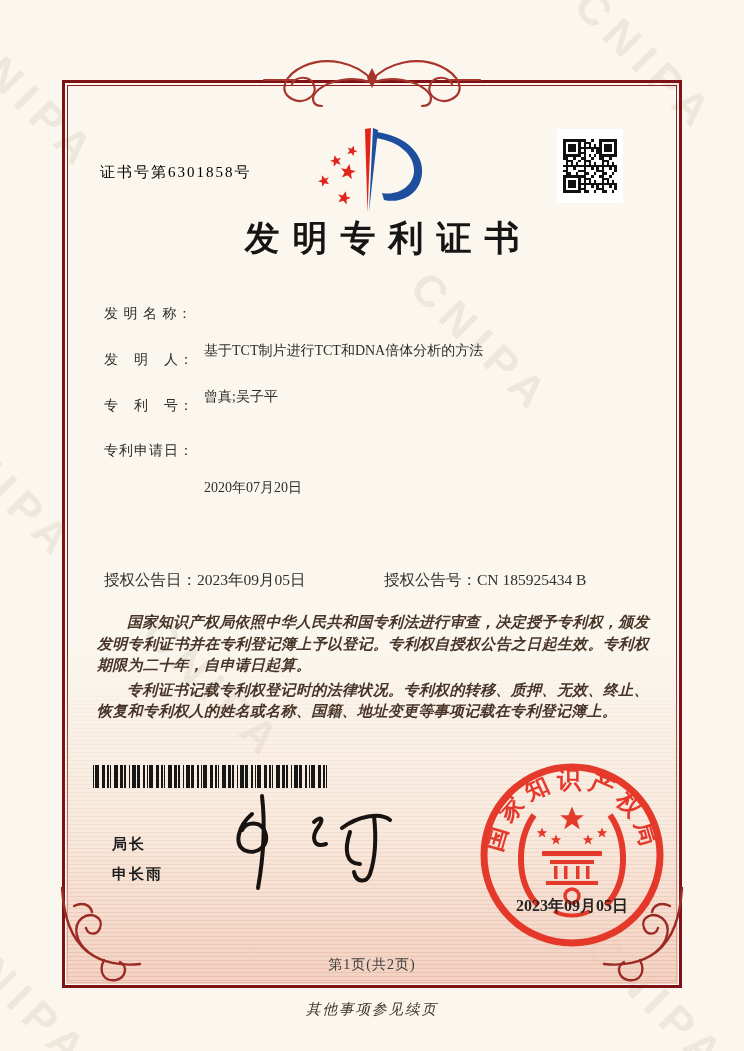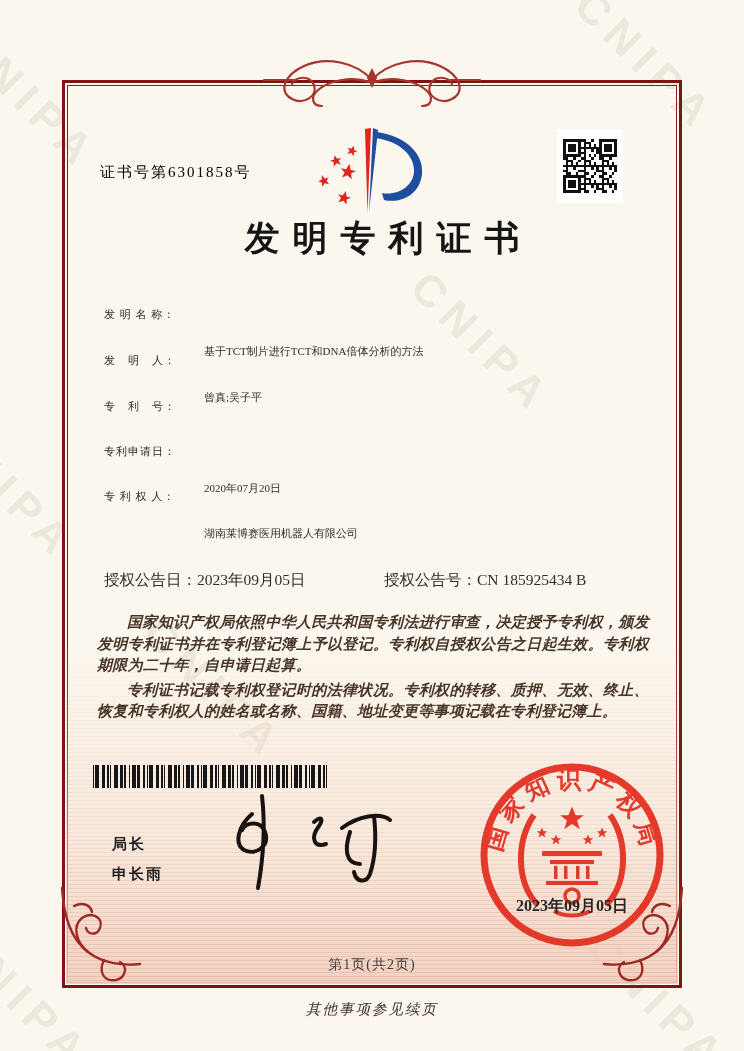--- a/index.html
+++ b/index.html
@@ -23,21 +23,21 @@
            background:repeating-linear-gradient(to bottom,rgba(197,124,99,0.22) 0 1px,rgba(197,124,99,0) 1px 4px);
            -webkit-mask-image:linear-gradient(to bottom,transparent 0%,rgba(0,0,0,.55) 60%,#000 100%);
            mask-image:linear-gradient(to bottom,transparent 0%,rgba(0,0,0,.55) 60%,#000 100%);}
 
   .abs{position:absolute;z-index:3;}
   .cert-number{left:100px;top:127px;font-size:15px;letter-spacing:2px;color:#000000;margin-top:36px;}
   .qr-box{left:557px;top:129px;width:66px;height:74px;background:#fff;
           display:flex;align-items:center;justify-content:center;}
   .title{left:0;right:0;top:215px;text-align:center;font-size:35px;font-weight:bold;
          letter-spacing:13px;text-indent:13px;color:#151515;margin-left:20px;}
-  .row{left:104px;display:flex;font-size:11px;color:#2e2e2e;line-height:22px;}
+  .row{left:104px;display:flex;font-size:14px;color:#2e2e2e;line-height:22px;}
   .row .lbl{flex:none;width:100px;letter-spacing:1px;}
   .row .val{width:430px;margin-top:37px;}
   .r0{top:303px}.r1{top:349px}.r2{top:395px}.r3{top:440px}.r4{top:485px}
   .r5{top:530px}.r5 .val{width:412px;}
   .grant{top:570px;left:104px;font-size:15.5px;color:#2e2e2e;white-space:nowrap;}
   .grant .g2{position:absolute;left:280px;top:0;}
   .paras{left:97px;top:612px;width:552px;font-size:15px;font-style:italic;
          line-height:21.5px;color:#483528;text-align:justify;letter-spacing:.3px;}
   .paras p{margin:0 0 3px 0;text-indent:2em;font-weight:bold;}
   .signer{left:112px;font-family:Liberation Serif, serif;
@@ -379,24 +379,20 @@
     <span class="lbl">发　明　人：</span>
     <span class="val">曾真;吴子平</span>
   </div>
   <div class="abs row r2">
     <span class="lbl">专　利　号：</span>
   </div>
   <div class="abs row r3">
     <span class="lbl">专利申请日：</span>
     <span class="val">2020年07月20日</span>
   </div>
-  <div class="abs row r4">
-    <span class="lbl">专 利 权 人：</span>
-    <span class="val">湖南莱博赛医用机器人有限公司</span>
-  </div>
 
   <div class="abs grant">
     <span>授权公告日：</span><span>2023年09月05日</span>
     <span class="g2"><span>授权公告号：</span><span>CN 185925434 B</span></span>
   </div>
 
   <div class="abs paras">
     <p>国家知识产权局依照中华人民共和国专利法进行审查，决定授予专利权，颁发发明专利证书并在专利登记簿上予以登记。专利权自授权公告之日起生效。专利权期限为二十年，自申请日起算。</p>
     <p>专利证书记载专利权登记时的法律状况。专利权的转移、质押、无效、终止、恢复和专利权人的姓名或名称、国籍、地址变更等事项记载在专利登记簿上。</p>
   </div>

